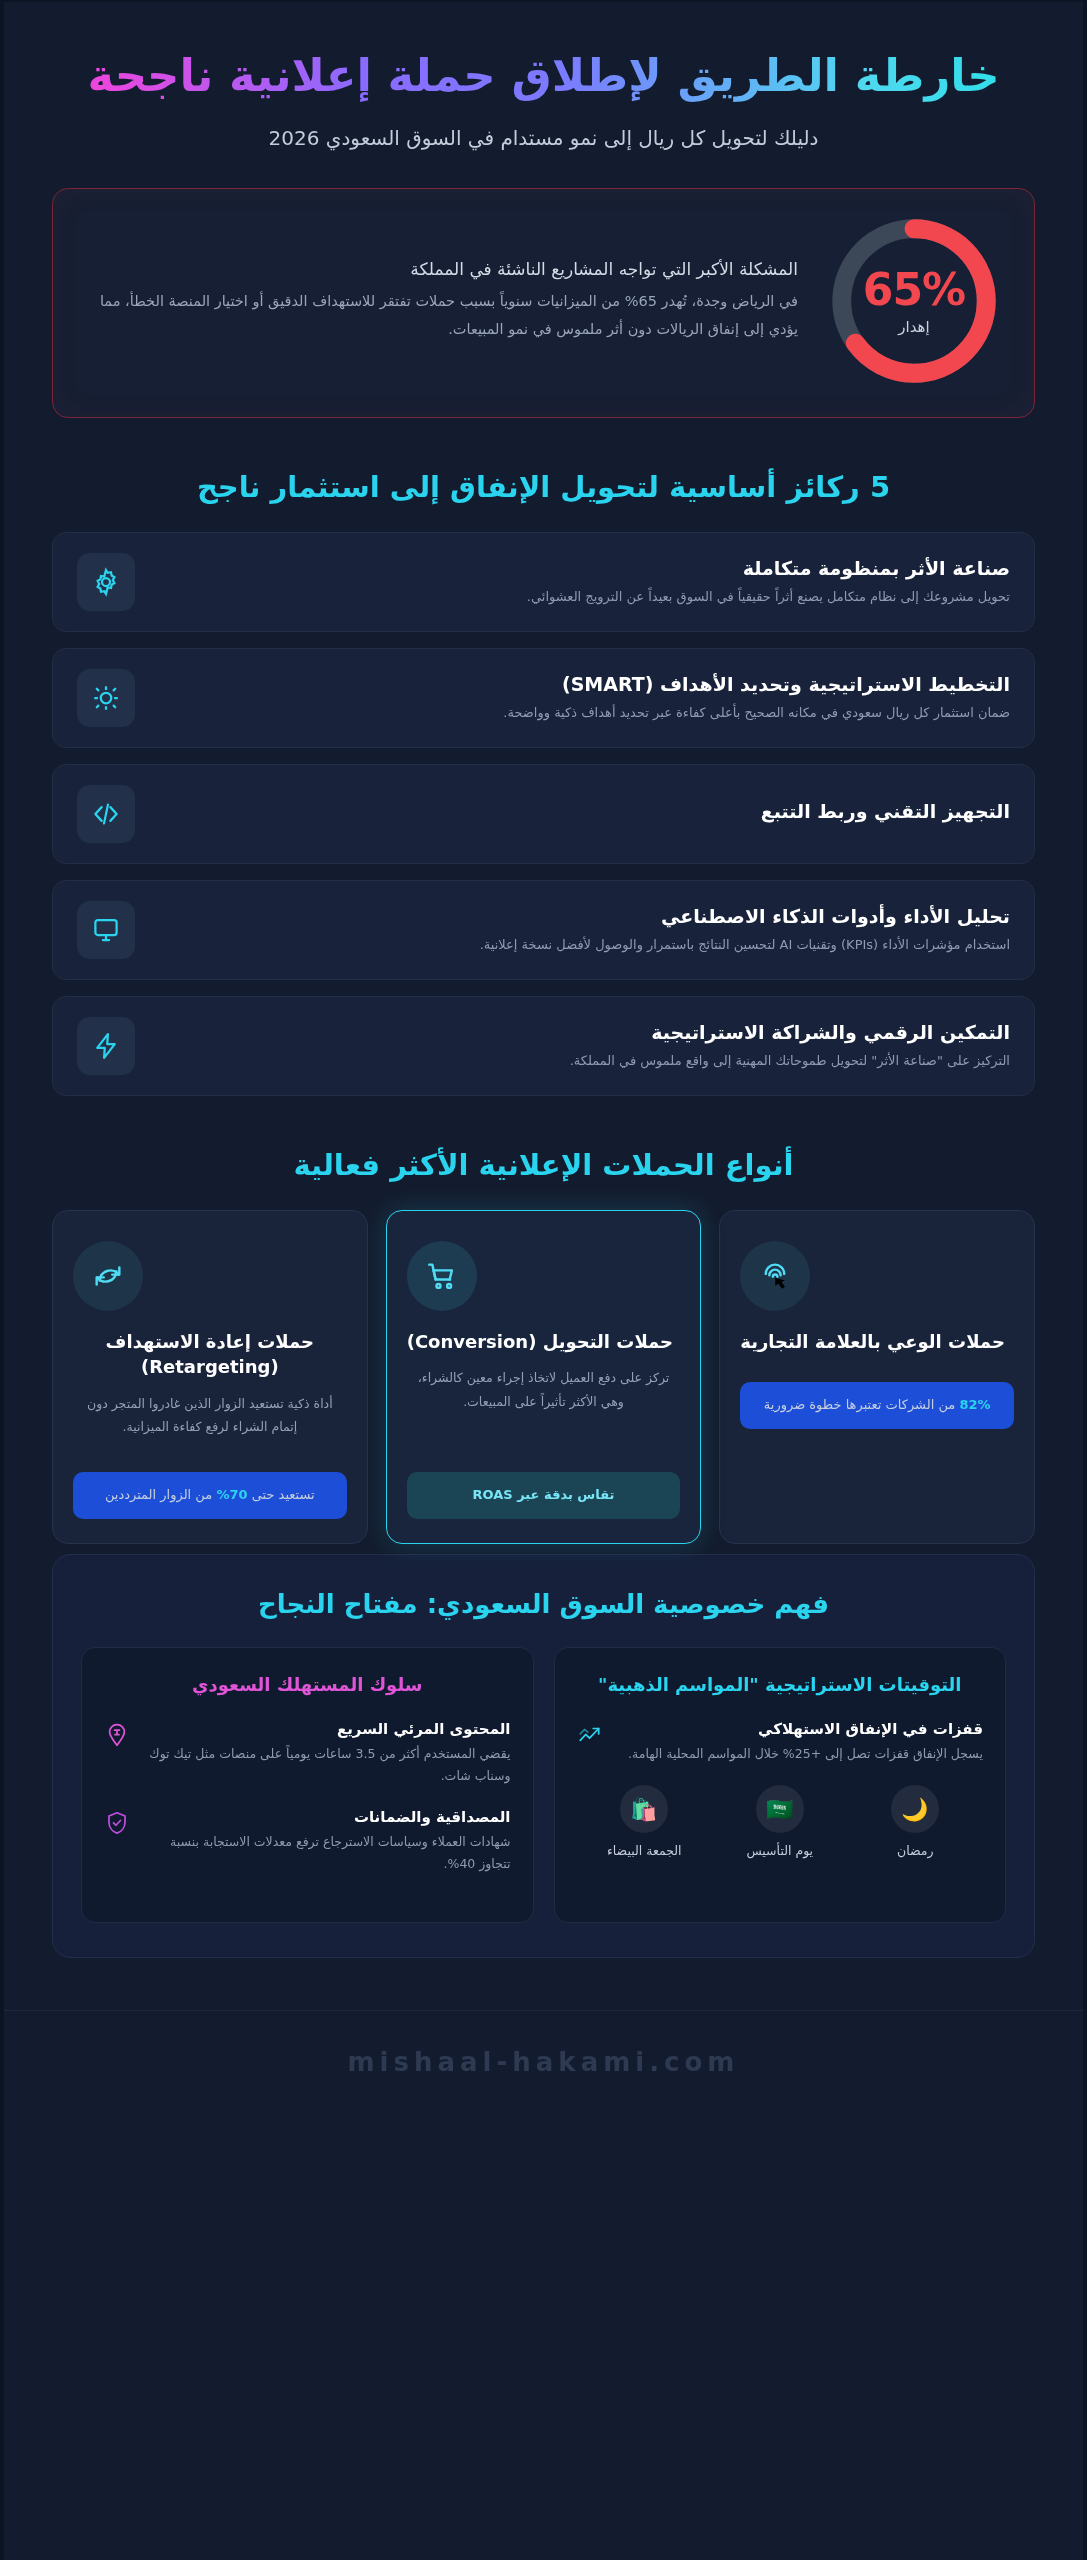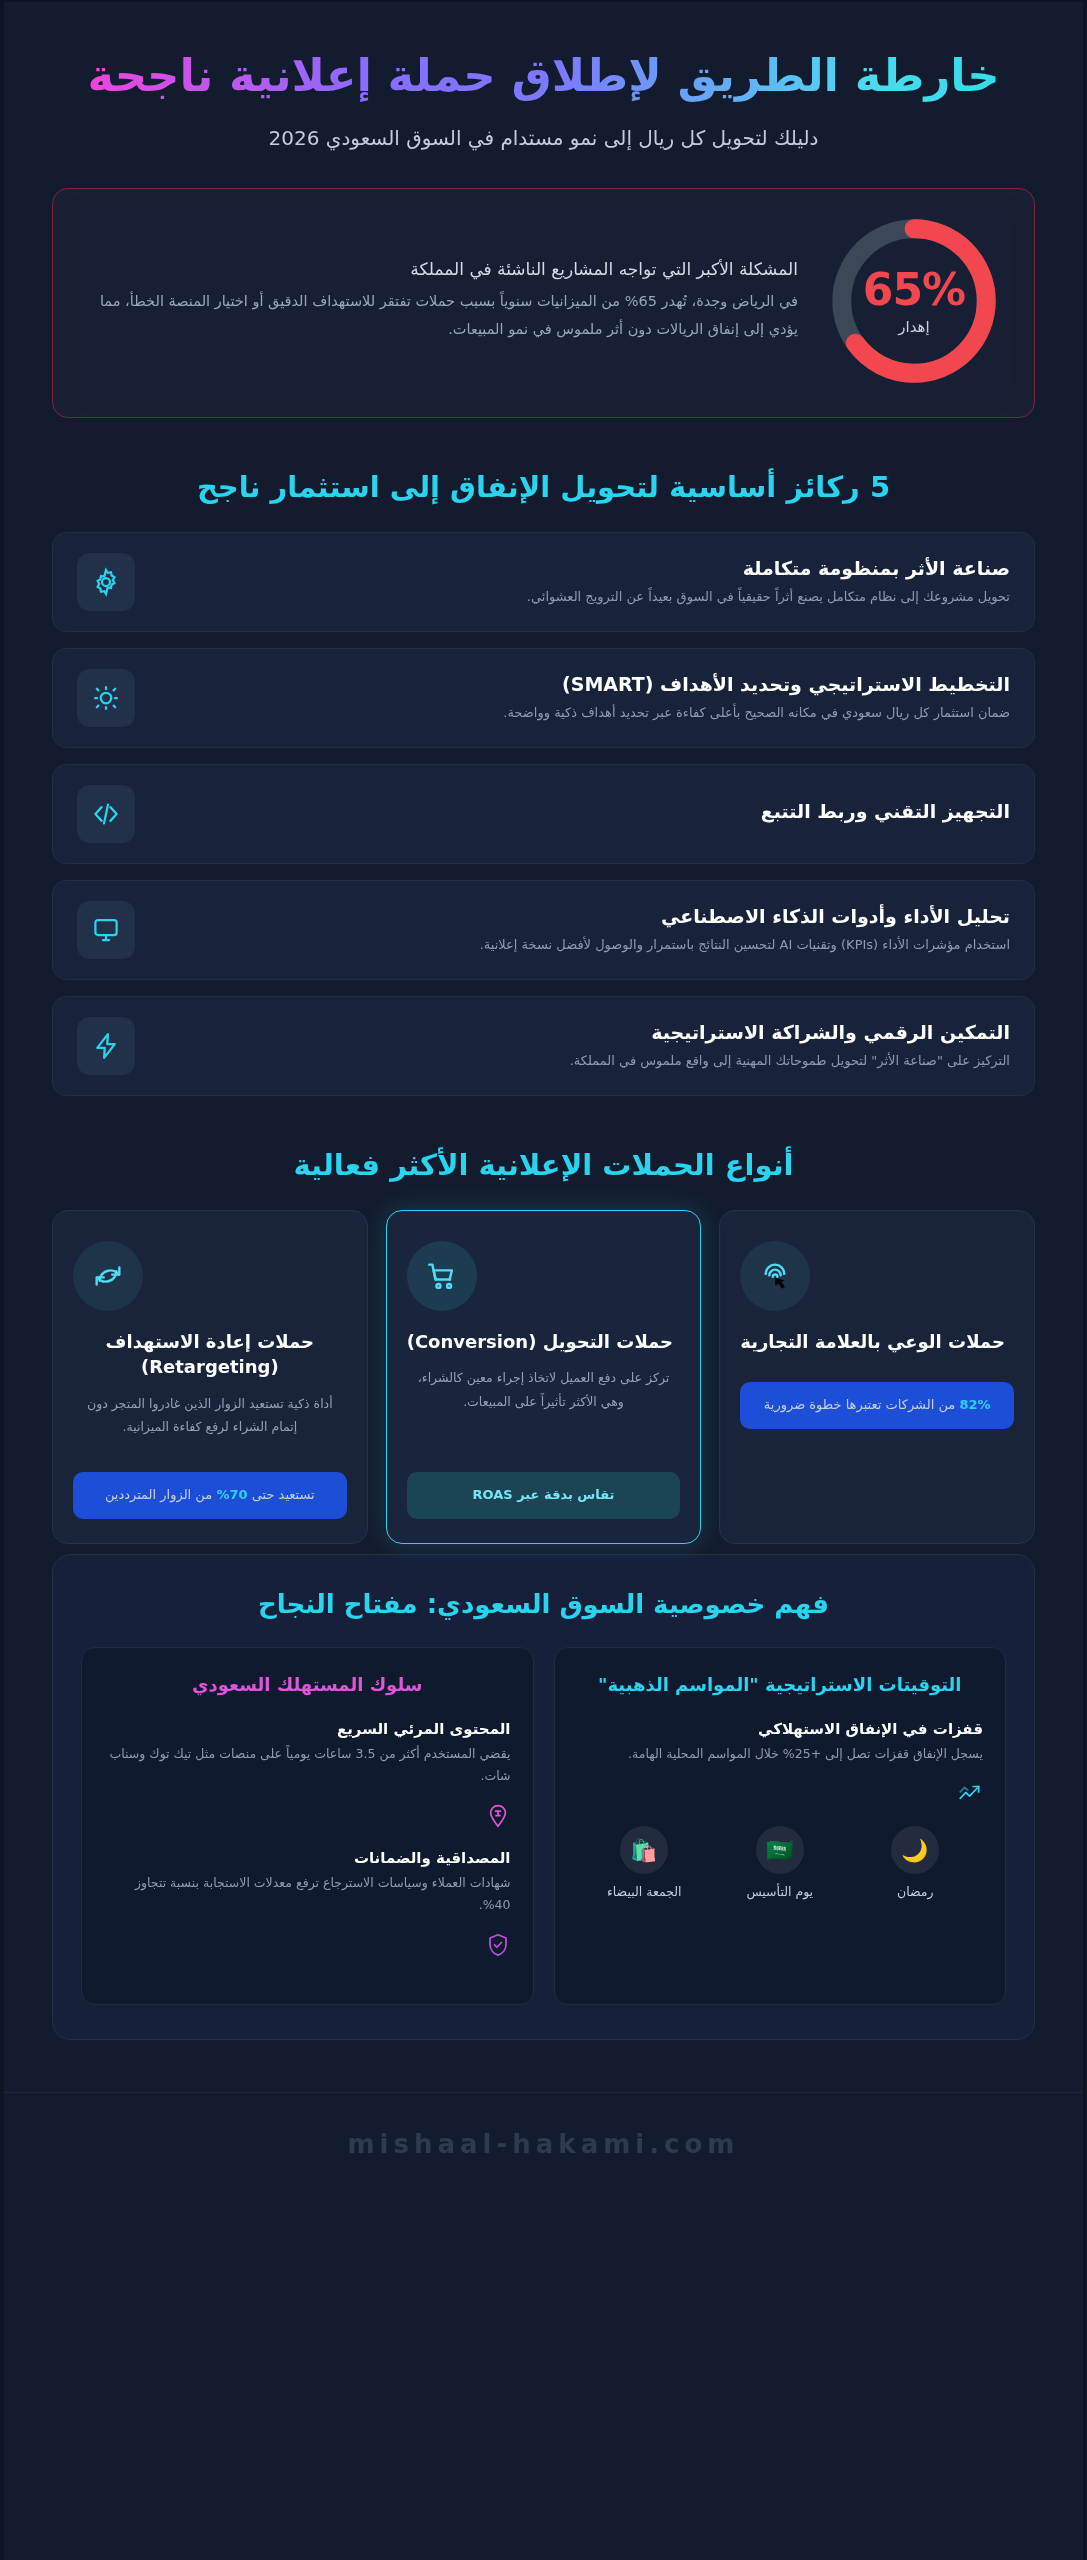--- a/index.html
+++ b/index.html
@@ -176,21 +176,21 @@
     flex:1 1 0;
     background:#101a2e;
     border:1px solid #202b44;
     border-radius:14px;
     padding:24px 22px 26px;
   }
   .mcol-title { text-align:center; font-size:18px; font-weight:bold; line-height:1.45; margin-bottom:22px; }
   .mcol-title.pink { color:#e055d8; }
   .mcol-title.cyan { color:#2ad4ef; }
 
-  .mitem { display:flex; flex-direction:column; gap:13px; margin-bottom:20px; align-items:flex-start; }
+  .mitem { display:flex; gap:13px; margin-bottom:20px; align-items:flex-start; }
   .mitem-ico { flex:0 0 auto; width:26px; height:26px; margin-top:2px; }
   .mitem-ico svg { width:26px; height:26px; fill:none; stroke-width:1.6; }
   .mitem-txt { flex:1 1 auto; text-align:right; }
   .mitem-title { font-size:15px; font-weight:bold; color:#ffffff; margin-bottom:5px; }
   .mitem-desc { font-size:12.5px; color:#8e9bb0; line-height:1.8; }
 
   .seasons { display:flex; flex-direction:row; justify-content:space-around; margin-top:10px; }
   .season { text-align:center; flex:1 1 0; }
   .season-circle {
     width:48px; height:48px; border-radius:50%;
@@ -257,21 +257,21 @@
         </div>
         <div class="pillar-icon">
           <svg viewBox="0 0 24 24">
             <circle cx="12" cy="12" r="3.2"></circle>
             <path d="M12 2.5l1.4 2.2 2.6-.5.5 2.6 2.2 1.4-1.3 2.3 1.3 2.3-2.2 1.4-.5 2.6-2.6-.5L12 21.5l-1.4-2.2-2.6.5-.5-2.6-2.2-1.4 1.3-2.3-1.3-2.3 2.2-1.4.5-2.6 2.6.5z"></path>
           </svg>
         </div>
       </div>
       <div class="pillar">
         <div class="pillar-txt">
-          <div class="pillar-title">التخطيط الاستراتيجي وتحديد الأهداف (SMART)</div>
+          <div class="pillar-title">التخطيط الاستراتيجية وتحديد الأهداف (SMART)</div>
           <div class="pillar-desc">ضمان استثمار كل ريال سعودي في مكانه الصحيح بأعلى كفاءة عبر تحديد أهداف ذكية وواضحة.</div>
         </div>
         <div class="pillar-icon">
           <svg viewBox="0 0 24 24">
             <circle cx="12" cy="12" r="4.2"></circle>
             <path d="M12 5.5V2.6M12 21.4v-2.9M5.5 12H2.6M21.4 12h-2.9"></path>
             <path d="M4.6 4.6l1.3 1.3M19.4 4.6l-1.3 1.3M4.6 19.4l1.3-1.3M19.4 19.4l-1.3-1.3" stroke-linecap="round"></path>
           </svg>
         </div>
       </div>

